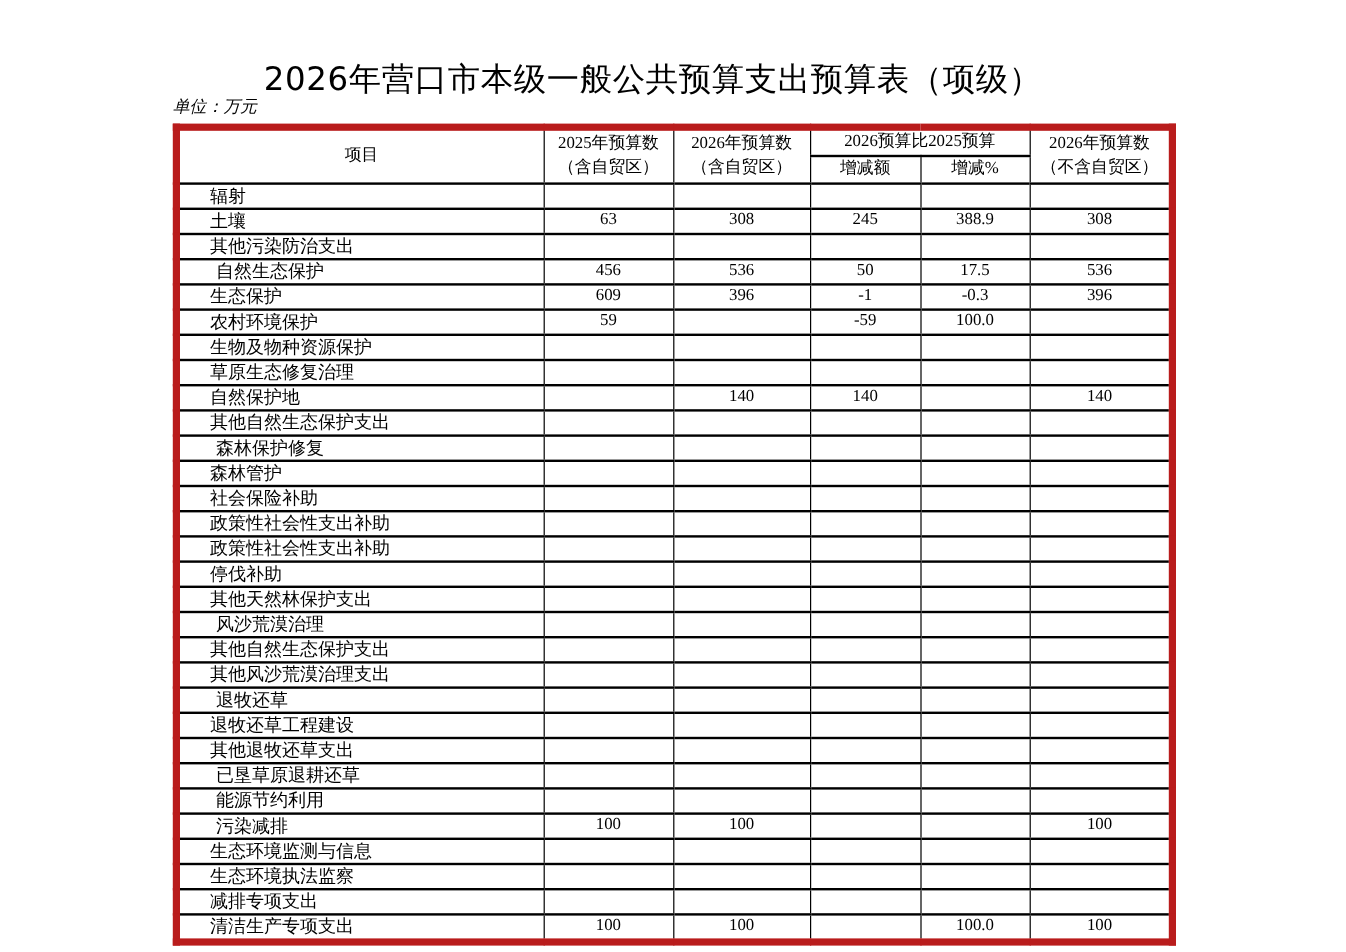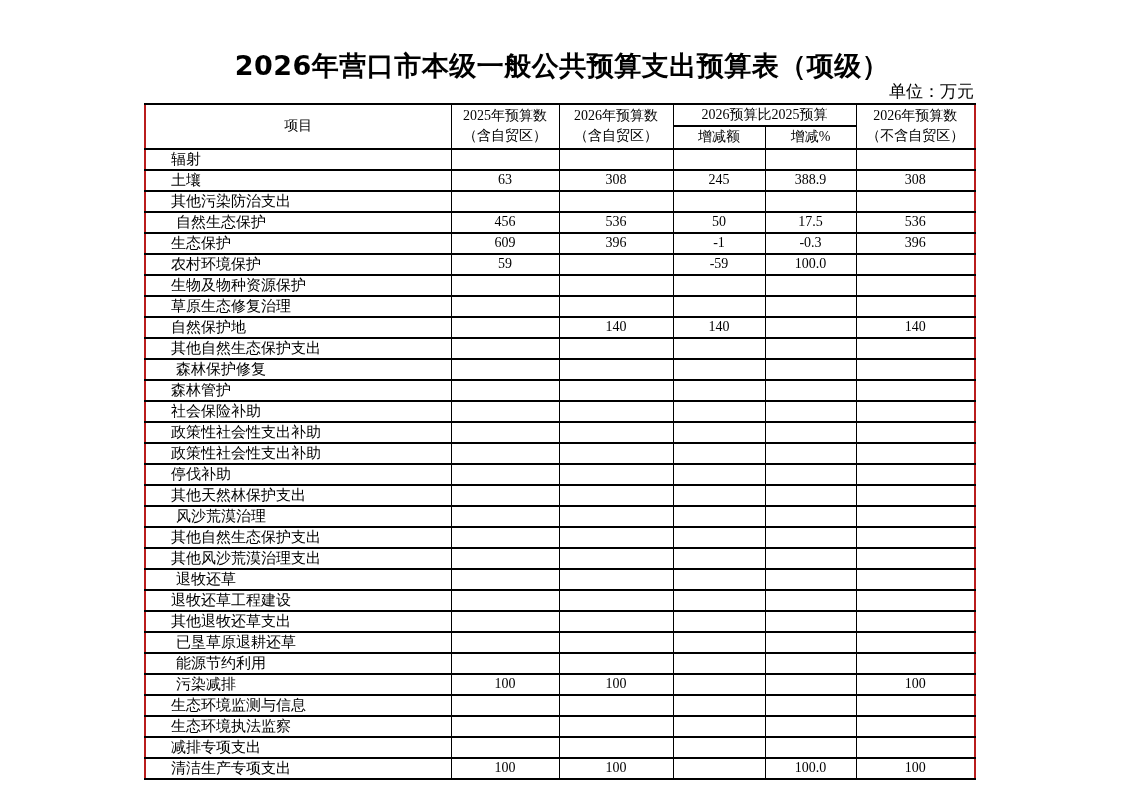--- a/index.html
+++ b/index.html
@@ -12,45 +12,46 @@
     width: 1122px;
     height: 793px;
     background: #ffffff;
     color: #000000;
     font-family: "Liberation Serif", "DejaVu Serif", serif;
     overflow: hidden;
   }
   .title {
     position: absolute;
     top: 48px;
-    left: 146px;
+    left: 128px;
     width: 832px;
     text-align: center;
     font-family: "DejaVu Sans", "Liberation Sans", sans-serif;
-    font-weight: bold;
+    font-weight: normal;
     font-size: 27px;
     letter-spacing: 0.5px;
     white-space: nowrap;
   }
   .unit {
     position: absolute;
     top: 80px;
     left: 144px;
     width: 830px;
-    text-align: right;
-    font-size: 17px;
+    text-align: left;
+    font-size: 14px;
+    font-style: italic;
   }
   table.budget {
     position: absolute;
     top: 103px;
     left: 144px;
     width: 832px;
     border-collapse: collapse;
     table-layout: fixed;
-    border: 2px solid #b91c1c;
+    border: 6px solid #b91c1c;
   }
   table.budget th,
   table.budget td {
     border-left: 1px solid #000;
     border-right: 1px solid #000;
     border-top: 2px solid #000;
     border-bottom: 2px solid #000;
     padding: 0;
     overflow: hidden;
     white-space: nowrap;

